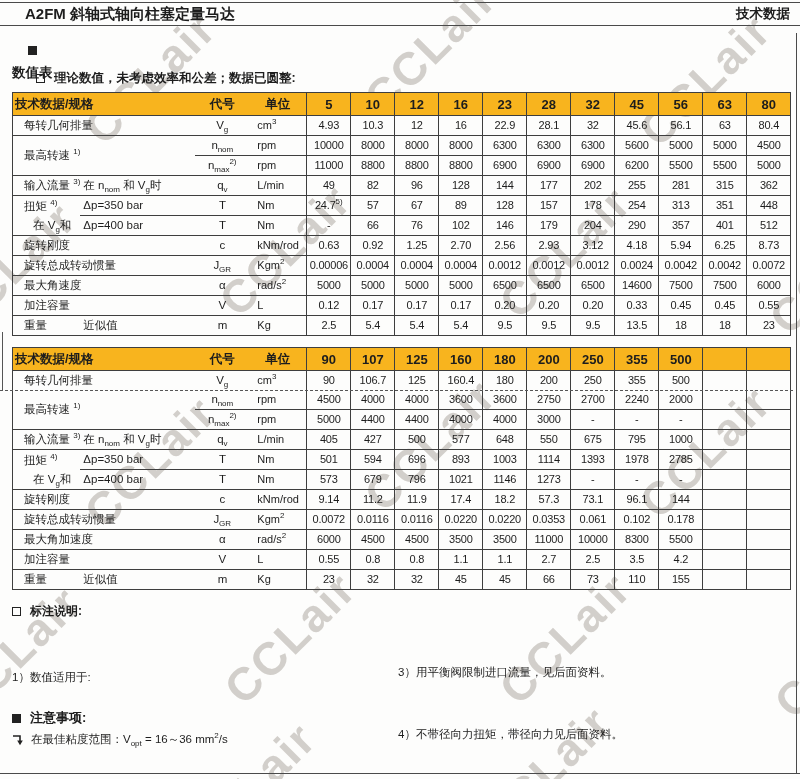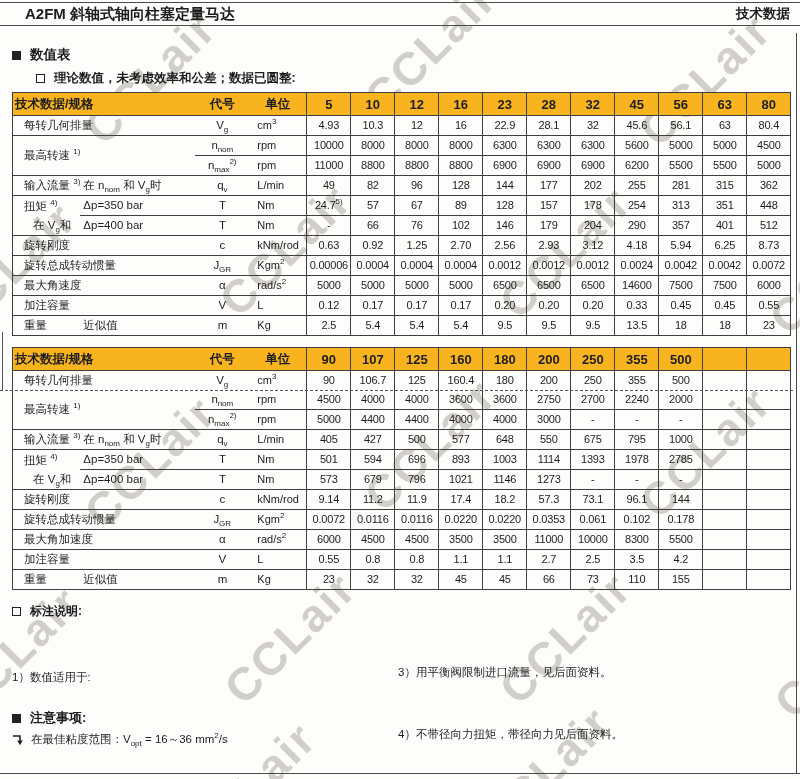--- a/index.html
+++ b/index.html
@@ -83,21 +83,21 @@
       <span style="left:250px; top:788px;">CCLair</span>
       <span style="left:545px; top:772px;">CCLair</span>
     </div>
 
   <div class="layer">
     <div class="titlebar">
       <span class="title-left">A2FM 斜轴式轴向柱塞定量马达</span>
       <span class="title-right">技术数据</span>
     </div>
 
-    <div class="sec-head" style="top:46px; font-size:13.5px;">
+    <div class="sec-head" style="top:46px; font-size:13.5px;flex-direction:column;">
       <span class="sq-f"></span>
       <span>数值表</span>
     </div>
     <div class="sec-head" style="top:70px; font-size:12.5px;padding-left:24px;">
       <span class="sq-h"></span>
       <span>理论数值，未考虑效率和公差；数据已圆整:</span>
     </div>
 
     <table class="spec" id="table1" style="top:92px;">
         <colgroup>

